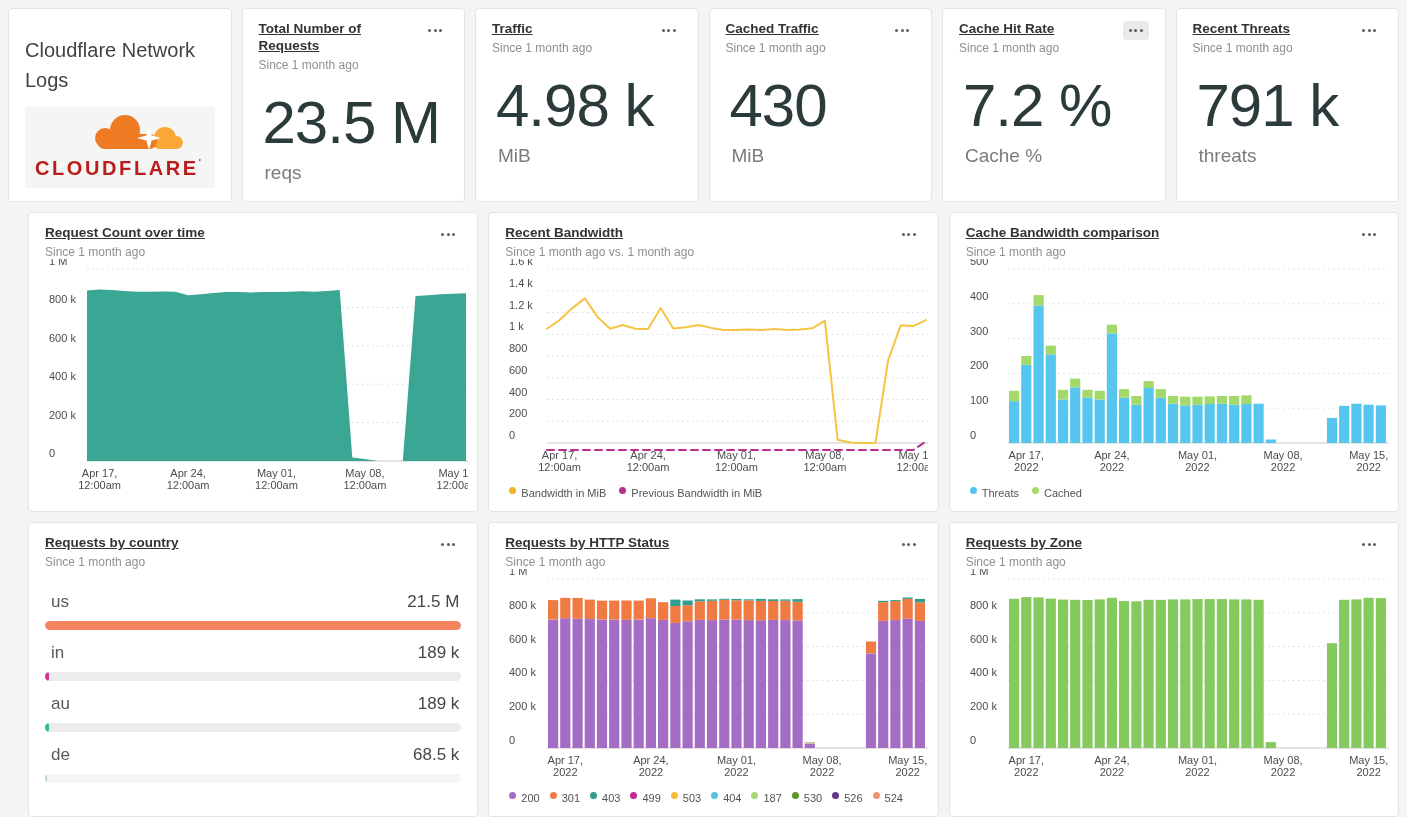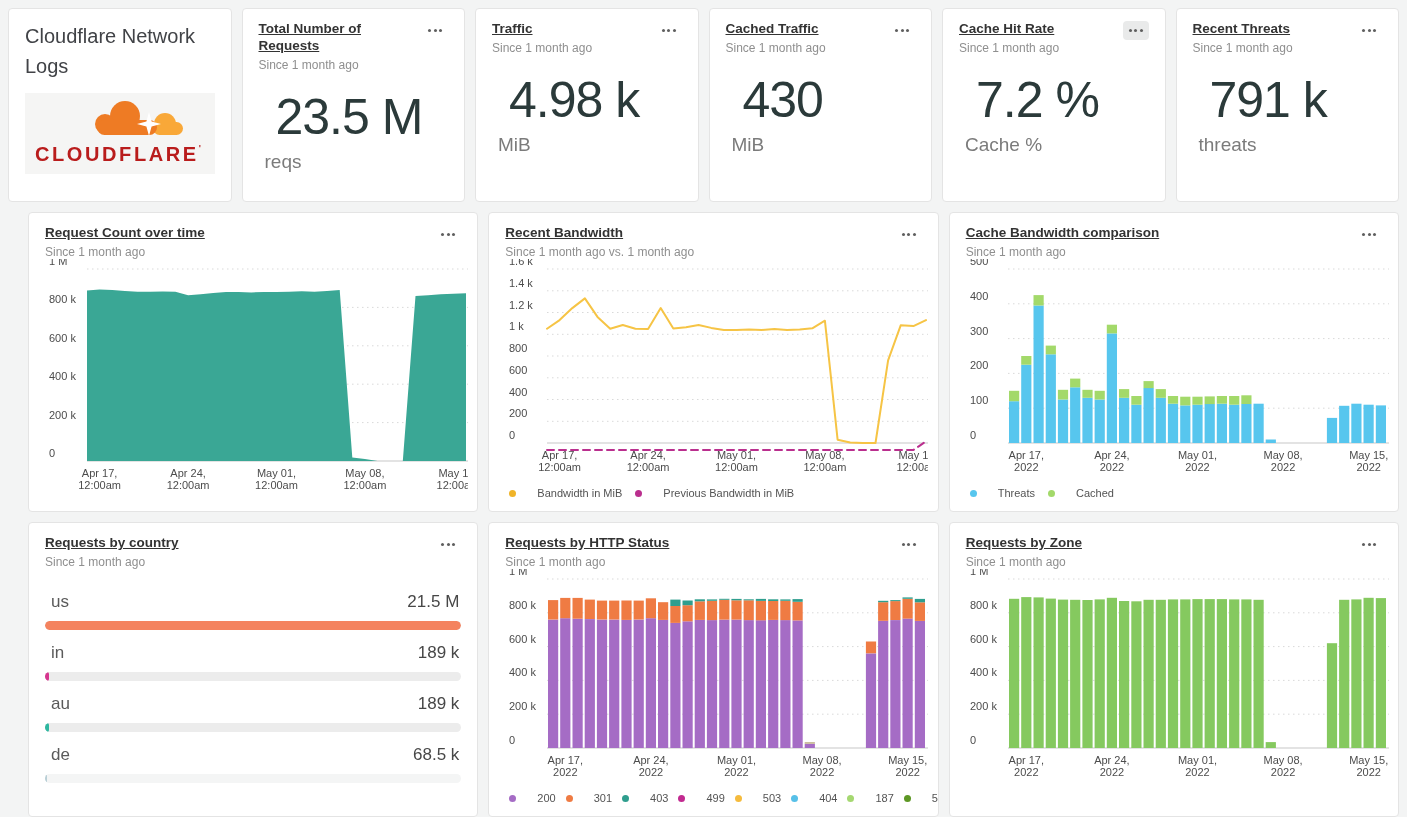--- a/index.html
+++ b/index.html
@@ -10,36 +10,36 @@
   .row3{grid-template-columns:repeat(3,1fr);margin-left:20px;}
   .panel{background:#fff;border:1px solid #e4e4e4;border-radius:4px;padding:12px 16px;
          box-sizing:border-box;overflow:hidden;position:relative;display:flex;flex-direction:column;min-width:0;}
   .panel-head{display:flex;justify-content:space-between;align-items:flex-start;flex:0 0 auto;}
   .p-title{font-size:13.5px;font-weight:700;color:#333;line-height:1.25;text-decoration:underline;}
   .p-sub{font-size:12px;color:#8f8f8f;margin-top:3px;}
   .menu-btn{display:flex;gap:2.5px;align-items:center;padding:8px 6px;border-radius:4px;cursor:pointer;flex:0 0 auto;}
   .menu-btn .dot{width:3px;height:3px;border-radius:50%;background:#5f5f5f;}
   .menu-btn.active{background:#e9eaea;}
   
-  .kpi-value{font-size:50px;color:#2b3a3a;letter-spacing:-1px;margin:16px 0 0 17px;white-space:nowrap;}
+  .kpi-value{font-size:60px;color:#2b3a3a;letter-spacing:-1px;margin:16px 0 0 4px;white-space:nowrap;}
   .kpi-unit{font-size:19px;color:#7b7b7b;margin:5px 0 0 6px;}
   
-  .app-title{font-size:20px;color:#414347;line-height:1.5;margin-top:0;}
+  .app-title{font-size:20px;color:#414347;line-height:1.5;margin-top:14px;}
   .logo-box{background:#f5f5f4;margin-top:12px;padding:4px 10px 8px 10px;}
   .cf-cloud{display:block;margin:0 14px 0 auto;}
   .cf-text{font-size:20px;font-weight:700;color:#b91c1c;letter-spacing:2.6px;white-space:nowrap;}
   .cf-tm{font-size:9px;vertical-align:top;letter-spacing:0;}
   
   .chart-box{flex:1 1 auto;min-height:0;position:relative;}
   .chart-svg{display:block;}
   .ytick{font-size:11px;fill:#4c4c4c;}
   .xtick{font-size:11px;fill:#4c4c4c;}
   .legend{display:flex;gap:13px;align-items:center;font-size:11px;color:#535353;
           padding:6px 0 0 4px;flex:0 0 auto;white-space:nowrap;}
-  .legend-item{display:flex;align-items:center;cursor:pointer;gap:16px;}
+  .legend-item{display:flex;cursor:pointer;}
   .legend-item .ldot{width:7px;height:7px;border-radius:50%;margin-right:5px;flex:0 0 auto;}
   
   .c-list{margin-top:10px;}
   .c-row{margin-top:13px;}
   .c-line{display:flex;justify-content:space-between;font-size:17px;color:#5a5a5a;padding:0 2px 0 6px;}
   .c-val{color:#474747;}
   .c-track{height:9px;background:#ececec;border-radius:5px;margin-top:9px;overflow:hidden;}
   .c-row:last-child .c-track{background:#f4f5f5;}
   .c-fill{height:100%;border-radius:5px;}
 </style>

